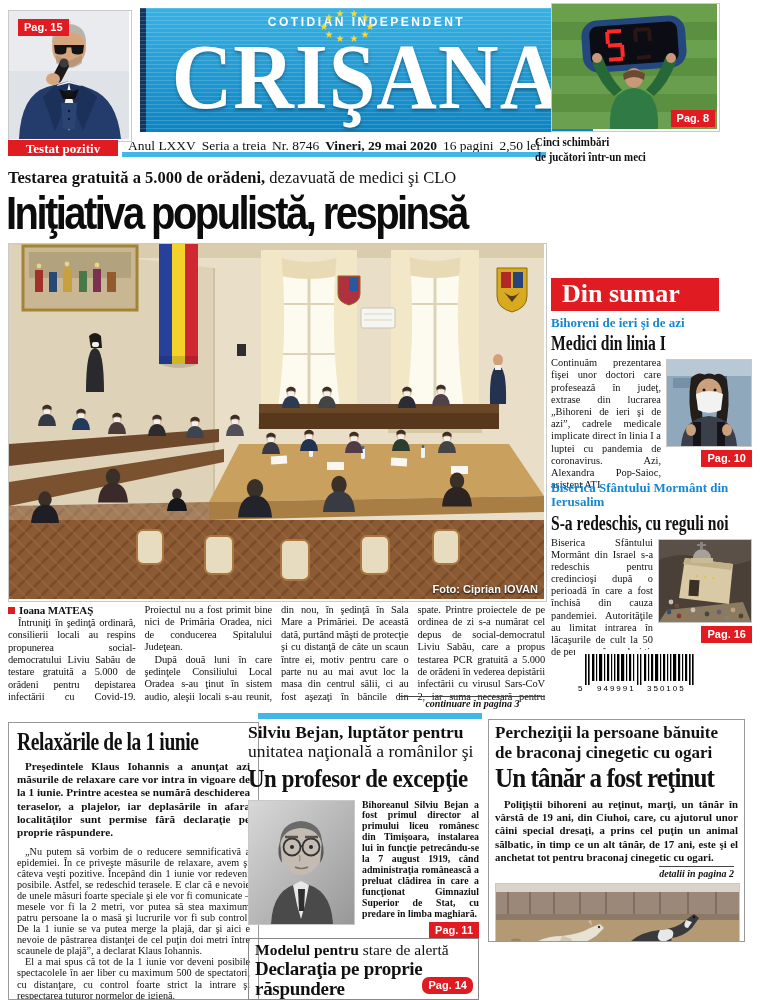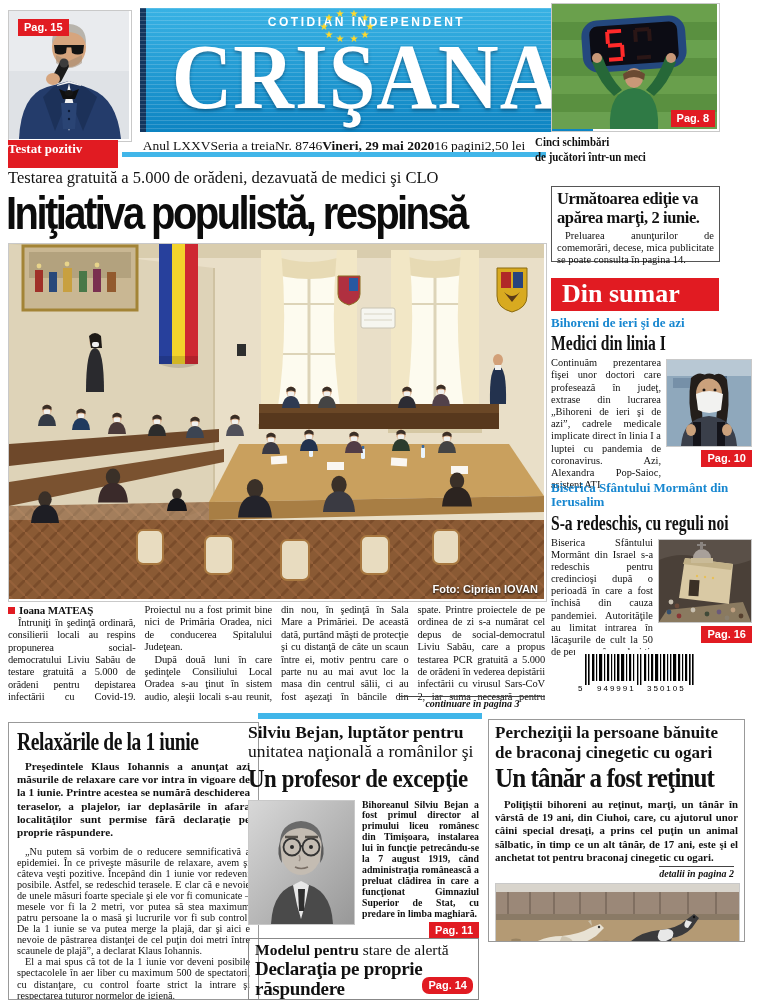--- a/index.html
+++ b/index.html
@@ -7,41 +7,41 @@
         font-family:"Liberation Serif",serif;color:#111;overflow:hidden;}
   .abs{position:absolute;}
   .badge{display:inline-block;background:#e11b22;color:#fff;font-family:"Liberation Sans",sans-serif;
          font-weight:bold;font-size:11px;line-height:15px;padding:1px 6px;}
   svg{display:block;}
   .photo-frame{border:1px solid #c9c9c9;}
 
   
   .bocelli{left:8px;top:10px;width:122px;height:130px;}
   .pag15{left:9px;top:8px;}
-  .testat{left:8px;top:140px;width:110px;height:28px;background:#e11b22;color:#fff;
-          font-weight:bold;font-size:13px;line-height:18px;}
+  .testat{left:8px;top:140px;width:110px;height:16px;background:#e11b22;color:#fff;
+          text-align:center;font-weight:bold;font-size:13px;line-height:18px;}
   .masthead{left:140px;top:8px;width:416px;height:124px;background:linear-gradient(180deg,#38b2e4,#0d84c2);
             overflow:hidden;box-shadow:inset 6px 0 0 #14365e;padding-left:37px;}
   .masthead .stripes{position:absolute;inset:0;background:repeating-linear-gradient(180deg,rgba(255,255,255,.16) 0 1px,transparent 1px 4px);}
   .tagline{position:absolute;top:7px;left:0;width:100%;text-align:center;color:#fff;
            font-family:"Liberation Sans",sans-serif;font-weight:bold;font-size:12px;letter-spacing:2.5px;}
   .mast-title{position:absolute;top:14px;left:0;width:100%;text-align:center;color:#fff;
               font-weight:bold;font-size:84px;letter-spacing:1px;transform:scaleY(1.12);transform-origin:top;
               text-shadow:0 2px 3px rgba(0,40,70,.45);}
   .stars{position:absolute;left:168px;top:-2px;pointer-events:none;}
-  .infobar{left:122px;top:133px;width:424px;height:25px;display:flex;justify-content:center;
+  .infobar{left:122px;top:133px;width:424px;height:25px;display:flex;justify-content:space-between;
            align-items:center;font-size:13.5px;padding:0 6px;box-sizing:border-box;}
   .blue-rule{left:122px;top:152px;width:424px;height:5px;background:#41b6e9;}
 
   .referee{left:551px;top:3px;width:167px;height:127px;}
   .pag8{position:absolute;right:4px;bottom:4px;}
 
   
   .lead-kicker{left:8px;top:168px;width:537px;font-size:16.5px;white-space:nowrap;}
-  .lead-kicker b{font-weight:normal;}
+  .lead-kicker b{font-weight:bold;}
   .lead-headline{left:6px;top:185px;width:560px;font-family:"Liberation Sans",sans-serif;font-weight:bold;
                  font-size:47px;letter-spacing:-3px;white-space:nowrap;color:#0c0c0c;}
   .lead-headline>span{display:inline-block;transform:scaleX(.85);transform-origin:left;}
   .lead-photo{left:8px;top:243px;width:537px;height:357px;}
   .lead-credit{position:absolute;right:8px;bottom:6px;color:#fff;font-family:"Liberation Sans",sans-serif;
                font-weight:bold;font-size:11px;text-shadow:0 1px 2px #000;}
   .lead-body{left:8px;top:604px;width:537px;height:102px;column-count:4;column-gap:9px;column-fill:auto;
              font-size:10.5px;line-height:1.18;letter-spacing:-.15px;text-align:justify;overflow:hidden;}
   .lead-body p{margin:0;text-indent:10px;}
   .byline{font-weight:bold;font-size:11px;}
@@ -374,26 +374,20 @@
     <p>Întruniţi în şedinţă ordinară, consilierii locali au respins propunerea social-democratului Liviu Sabău de testare gratuită a 5.000 de orădeni pentru depistarea infectării cu Covid-19. Proiectul nu a fost primit bine nici de Primăria Oradea, nici de conducerea Spitalului Judeţean.</p>
     <p>După două luni în care şedinţele Consiliului Local Oradea s-au ţinut în sistem audio, aleşii locali s-au reunit, din nou, în şedinţă în Sala Mare a Primăriei. De această dată, purtând măşti de protecţie şi cu distanţă de câte un scaun între ei, motiv pentru care o parte nu au mai avut loc la masa din centrul sălii, ci au fost aşezaţi în băncile din spate. Printre proiectele de pe ordinea de zi s-a numărat cel depus de social-democratul Liviu Sabău, care a propus testarea PCR gratuită a 5.000 de orădeni în vederea depistării infectării cu virusul Sars-CoV 2, iar suma necesară pentru aceste testări – un milion lei – să provină din împrumutul acordat Spitalului Judeţean de municipalitate din fondul de rezervă pus la dispoziţia Consiliului Local. Liviu Sabău mai propunea ca în cazul în ...</p>
   </div>
   <div class="abs lead-cont cont">continuare în pagina 3</div>
 
   <div class="abs sb-head">
     <span style="display:inline-block;transform:scaleX(.84);transform-origin:left;white-space:nowrap">Cinci schimbări</span><br>
     <span style="display:inline-block;transform:scaleX(.84);transform-origin:left;white-space:nowrap">de jucători într-un meci</span>
   </div>
 
-  <div class="abs edition">
-    <div class="t">
-      <span>Următoarea ediţie va</span><br><span>apărea marţi, 2 iunie.</span>
-    </div>
-    <div class="b">Preluarea anunţurilor de comemorări, decese, mica publicitate se poate consulta în pagina 14.</div>
-  </div>
 
   <div class="abs dinsumar">Din sumar</div>
 
   <div class="abs sumar-item" style="left:551px;top:316px;width:201px;height:148px;">
     <div class="s-kicker">Bihoreni de ieri şi de azi</div>
     <div class="s-head"><span>Medici din linia I</span></div>
     <div class="s-body">
       <span class="s-float">
         <svg class="photo-frame" width="84" height="86" viewBox="0 0 84 86">
           <rect width="84" height="86" fill="#8fa8bc"></rect>

